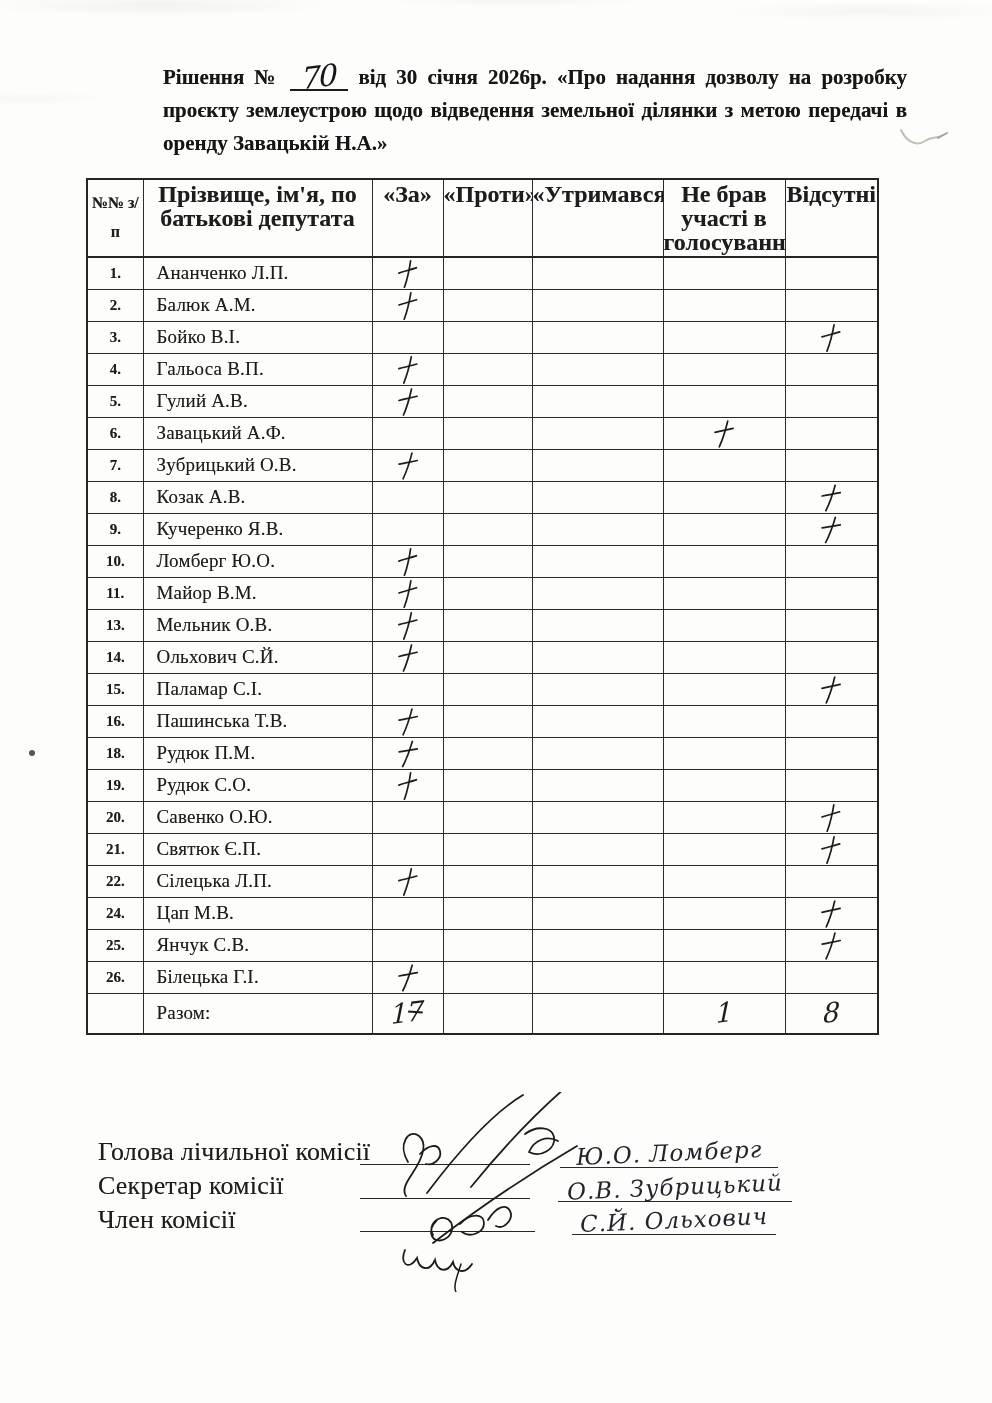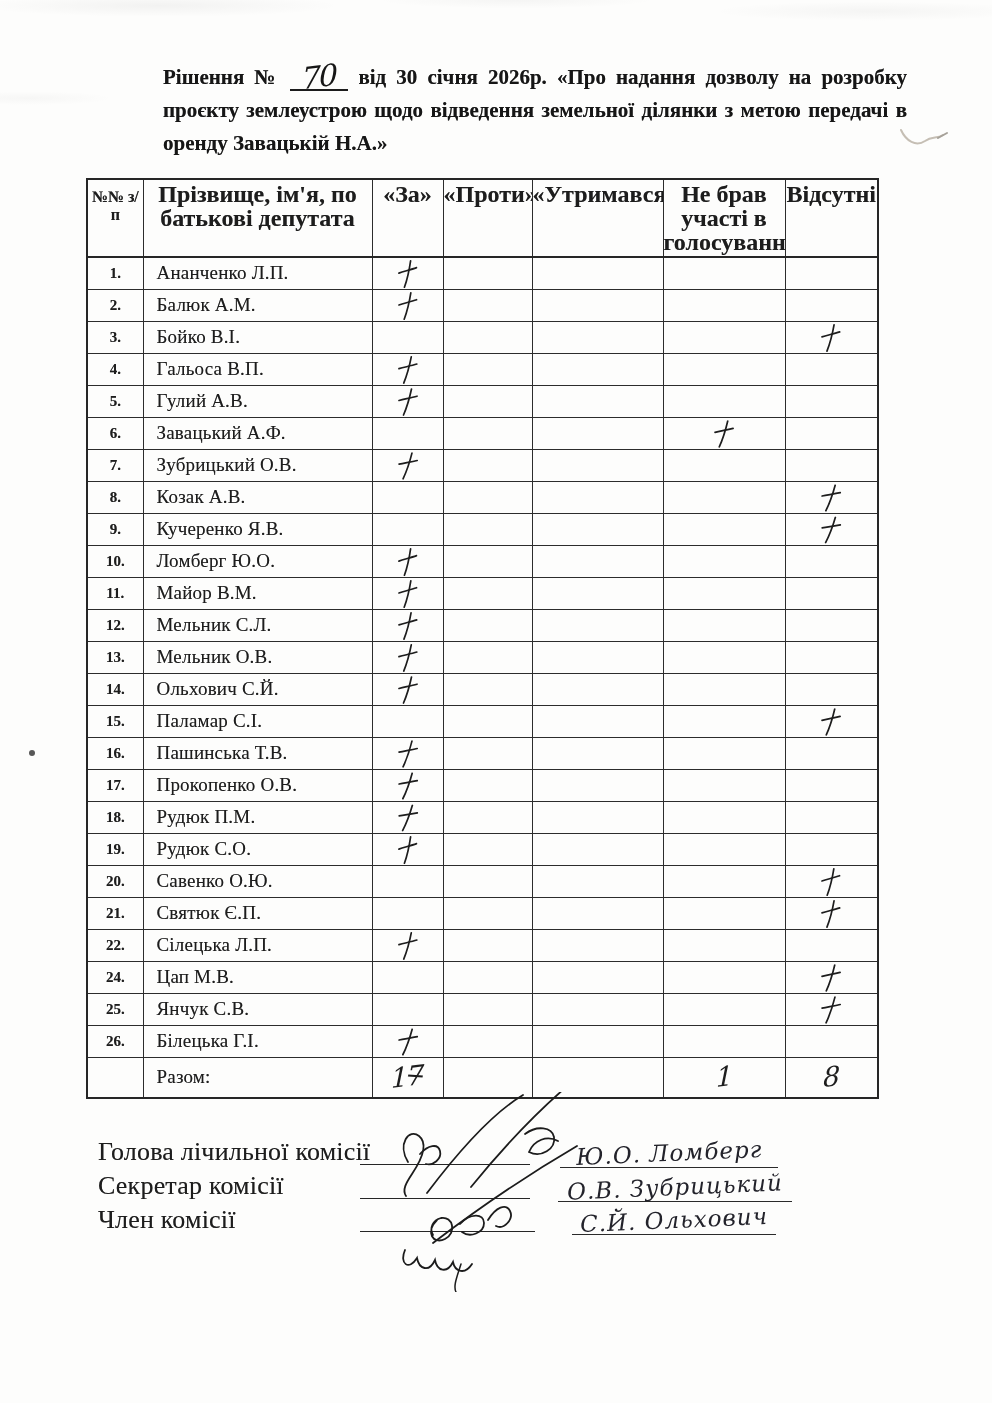--- a/index.html
+++ b/index.html
@@ -43,21 +43,21 @@
   .vote-table th,.vote-table td{
     border:1.6px solid #2c2c2c;
     padding:0;overflow:hidden;
     text-shadow:0 0 .5px rgba(20,20,20,.45);
   }
   .vote-table thead tr{height:78px;}
   .vote-table thead th{
     font-size:24px;font-weight:600;vertical-align:top;padding-top:2px;
     line-height:24px;border-bottom:2px solid #262626;
   }
-  .vote-table thead th.h-num{font-size:16px;line-height:18px;padding-top:8px;}
+  .vote-table thead th.h-num{font-size:16px;line-height:29px;padding-top:8px;}
   .vote-table tbody tr{height:32px;}
   .vote-table tbody tr.totals-row{height:41px;}
   td.c-num{text-align:center;font-weight:700;font-size:15px;vertical-align:middle;}
   td.c-name{font-size:19px;padding-left:13px;vertical-align:middle;letter-spacing:.2px;}
   td.c-vote{text-align:center;vertical-align:middle;}
   .vote-mark{display:inline-block;vertical-align:middle;margin-top:2px;}
 
   
   .hand-total{
     display:inline-block;position:relative;
@@ -260,32 +260,20 @@
     <td class="c-vote"><svg class="vote-mark" width="20" height="28" viewBox="0 0 20 28" style="transform: rotate(-3deg);">
     <path d="M13.5,1 C12,8 9,19 5.5,27" fill="none" stroke="#1d1d1d" stroke-width="1.7" stroke-linecap="round"></path>
     <path d="M1,12.5 C7,11 13,9.8 19,8.2" fill="none" stroke="#1d1d1d" stroke-width="1.7" stroke-linecap="round"></path>
   </svg></td>
     <td class="c-vote"></td>
     <td class="c-vote"></td>
     <td class="c-vote"></td>
     <td class="c-vote"></td>
   </tr>
 
-  <tr>
-    <td class="c-num">12.</td>
-    <td class="c-name">Мельник С.Л.</td>
-    <td class="c-vote"><svg class="vote-mark" width="20" height="28" viewBox="0 0 20 28" style="transform: rotate(-2deg);">
-    <path d="M13.5,1 C12,8 9,19 5.5,27" fill="none" stroke="#1d1d1d" stroke-width="1.7" stroke-linecap="round"></path>
-    <path d="M1,12.5 C7,11 13,9.8 19,8.2" fill="none" stroke="#1d1d1d" stroke-width="1.7" stroke-linecap="round"></path>
-  </svg></td>
-    <td class="c-vote"></td>
-    <td class="c-vote"></td>
-    <td class="c-vote"></td>
-    <td class="c-vote"></td>
-  </tr>
 
   <tr>
     <td class="c-num">13.</td>
     <td class="c-name">Мельник О.В.</td>
     <td class="c-vote"><svg class="vote-mark" width="20" height="28" viewBox="0 0 20 28" style="transform: rotate(-1deg);">
     <path d="M13.5,1 C12,8 9,19 5.5,27" fill="none" stroke="#1d1d1d" stroke-width="1.7" stroke-linecap="round"></path>
     <path d="M1,12.5 C7,11 13,9.8 19,8.2" fill="none" stroke="#1d1d1d" stroke-width="1.7" stroke-linecap="round"></path>
   </svg></td>
     <td class="c-vote"></td>
     <td class="c-vote"></td>
@@ -325,32 +313,20 @@
     <td class="c-vote"><svg class="vote-mark" width="20" height="28" viewBox="0 0 20 28" style="transform: rotate(2deg);">
     <path d="M13.5,1 C12,8 9,19 5.5,27" fill="none" stroke="#1d1d1d" stroke-width="1.7" stroke-linecap="round"></path>
     <path d="M1,12.5 C7,11 13,9.8 19,8.2" fill="none" stroke="#1d1d1d" stroke-width="1.7" stroke-linecap="round"></path>
   </svg></td>
     <td class="c-vote"></td>
     <td class="c-vote"></td>
     <td class="c-vote"></td>
     <td class="c-vote"></td>
   </tr>
 
-  <tr>
-    <td class="c-num">17.</td>
-    <td class="c-name">Прокопенко О.В.</td>
-    <td class="c-vote"><svg class="vote-mark" width="20" height="28" viewBox="0 0 20 28" style="transform: rotate(3deg);">
-    <path d="M13.5,1 C12,8 9,19 5.5,27" fill="none" stroke="#1d1d1d" stroke-width="1.7" stroke-linecap="round"></path>
-    <path d="M1,12.5 C7,11 13,9.8 19,8.2" fill="none" stroke="#1d1d1d" stroke-width="1.7" stroke-linecap="round"></path>
-  </svg></td>
-    <td class="c-vote"></td>
-    <td class="c-vote"></td>
-    <td class="c-vote"></td>
-    <td class="c-vote"></td>
-  </tr>
 
   <tr>
     <td class="c-num">18.</td>
     <td class="c-name">Рудюк П.М.</td>
     <td class="c-vote"><svg class="vote-mark" width="20" height="28" viewBox="0 0 20 28" style="transform: rotate(4deg);">
     <path d="M13.5,1 C12,8 9,19 5.5,27" fill="none" stroke="#1d1d1d" stroke-width="1.7" stroke-linecap="round"></path>
     <path d="M1,12.5 C7,11 13,9.8 19,8.2" fill="none" stroke="#1d1d1d" stroke-width="1.7" stroke-linecap="round"></path>
   </svg></td>
     <td class="c-vote"></td>
     <td class="c-vote"></td>

